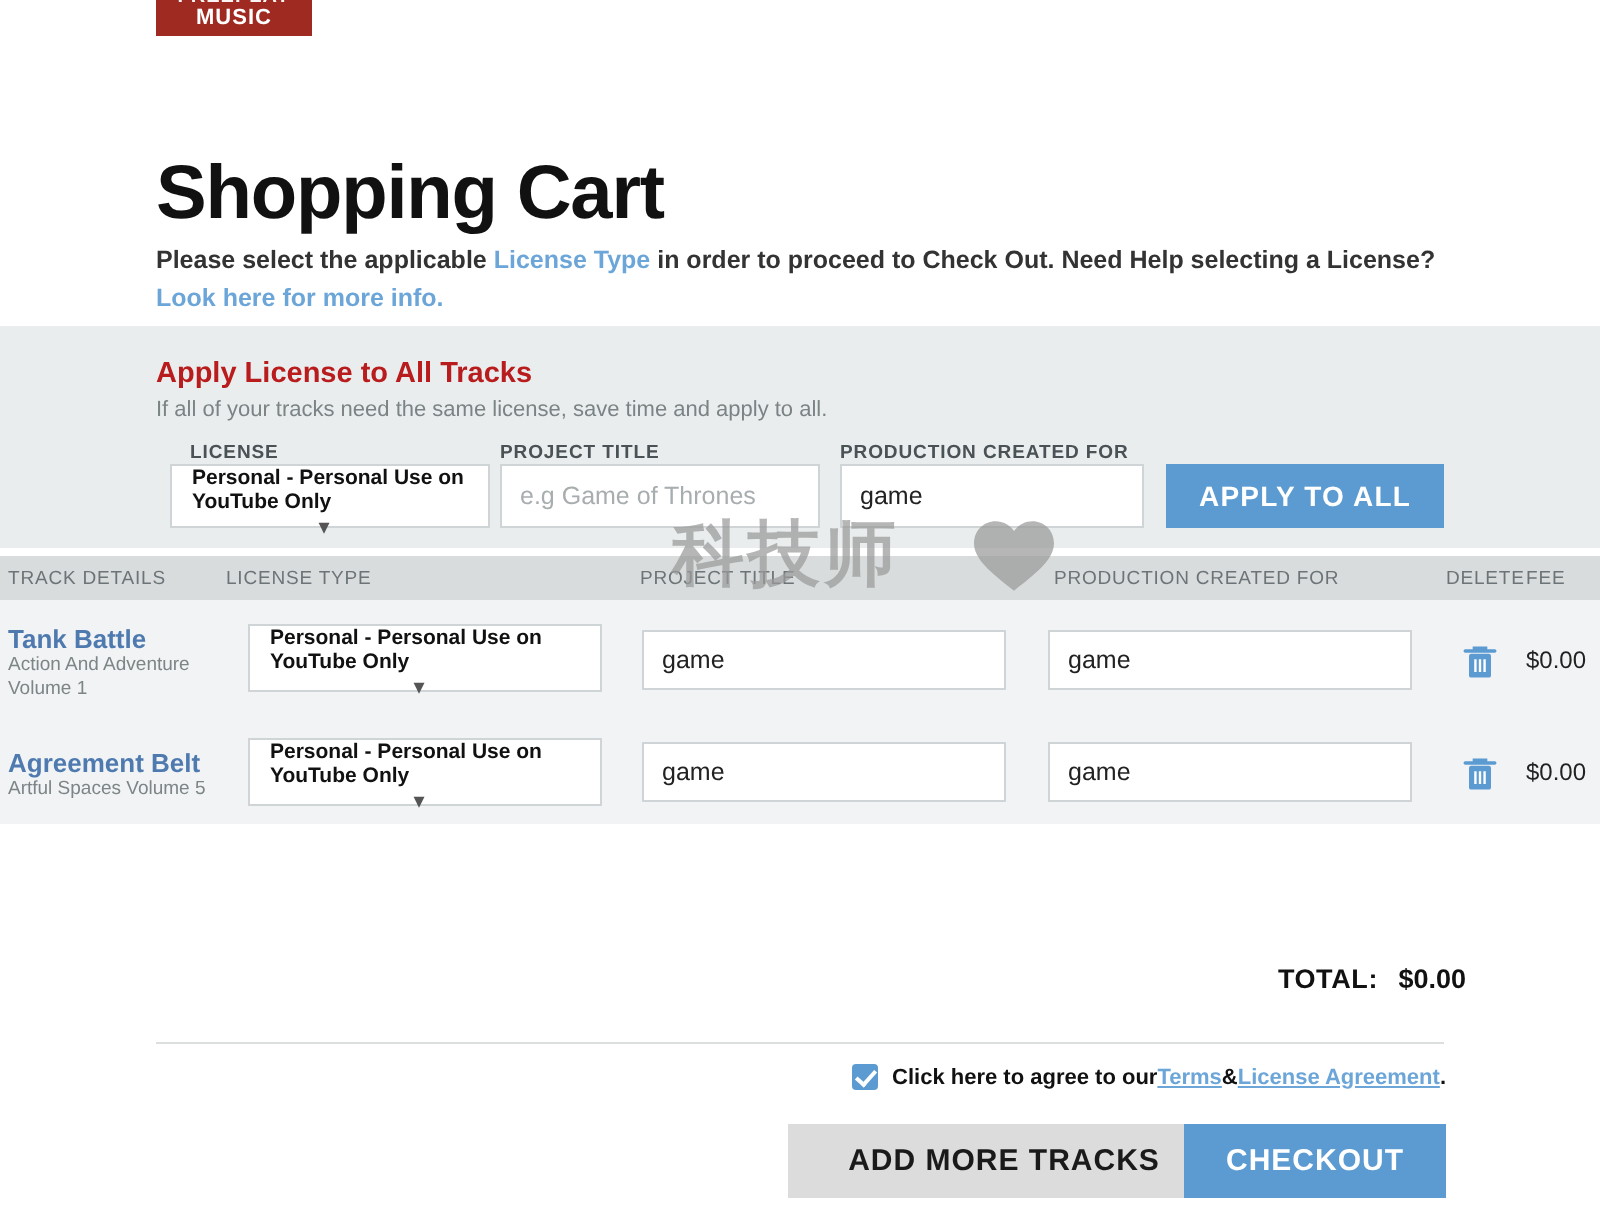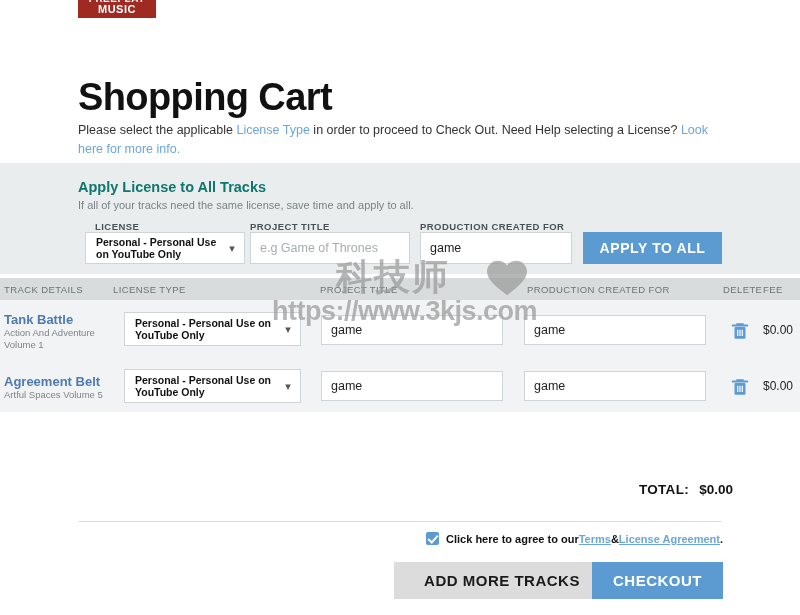--- a/index.html
+++ b/index.html
@@ -26,48 +26,48 @@
   .logo .l2 { font-size: 11px; }
 
   
   .page-title {
     position: absolute; left: 78px; top: 50px;
     font-size: 38px; font-weight: bold; color: #111;
     letter-spacing: -0.6px; line-height: 44px;
   }
   .intro {
     position: absolute; left: 78px; top: 108px; width: 650px;
-    font-size: 12.5px; color: #333; line-height: 19px;
+    font-size: 12.5px; color: #333; line-height: 19px; font-weight: bold;
   }
   .intro a { color: #6ca6d9; text-decoration: none; }
 
   
   .apply-band {
     position: absolute; left: 0; top: 163px; width: 800px; height: 111px;
     background: #e9edee;
   }
   .apply-title {
     position: absolute; left: 78px; top: 179px;
-    font-size: 14.5px; font-weight: bold; color: #0f766e; text-align: right;
+    font-size: 14.5px; font-weight: bold; color: #b91c1c; text-align: right;
   }
   .apply-sub {
     position: absolute; left: 78px; top: 199px;
     font-size: 11px; color: #7b8385;
   }
   .fieldlabel {
     position: absolute; font-size: 9.5px; font-weight: bold;
     color: #4a5255; letter-spacing: .45px;
   }
   .lbl-license  { left: 95px;  top: 221px; }
   .lbl-project  { left: 250px; top: 221px; }
   .lbl-prod     { left: 420px; top: 221px; }
 
   .select-box {
     position: absolute; background: #fff; border: 1px solid #cfd4d6;
-    display: flex; align-items: center;
+    display: flex; align-items: center; flex-direction: column;
   }
   .select-box .sel-text {
     font-size: 10.5px; font-weight: bold; color: #111;
     line-height: 12px; padding-left: 10px; flex: 1;
   }
   .caret {
     width: 18px; text-align: center; color: #555; font-size: 11px;
     padding-right: 6px;
   }
   #apply-select { left: 85px; top: 232px; width: 160px; height: 32px; }
@@ -302,15 +302,14 @@
 
   <button class="btn-add">ADD MORE TRACKS</button>
   <button class="btn-checkout">CHECKOUT</button>
 
   <div class="wm wm-cn">科技师</div>
   <div class="wm wm-heart">
     <svg viewBox="0 0 32 30" width="44" height="40" aria-hidden="true">
       <path d="M16 28C7 21 1 16 1 10.2 1 5.6 4.6 2 9.1 2c2.8 0 5.3 1.4 6.9 3.6C17.6 3.4 20.1 2 22.9 2 27.4 2 31 5.6 31 10.2 31 16 25 21 16 28z" fill="#9a9a9a"></path>
     </svg>
   </div>
-  <div class="wm wm-url">https://www.3kjs.com</div>
 
 </div>
 
 </body></html>

